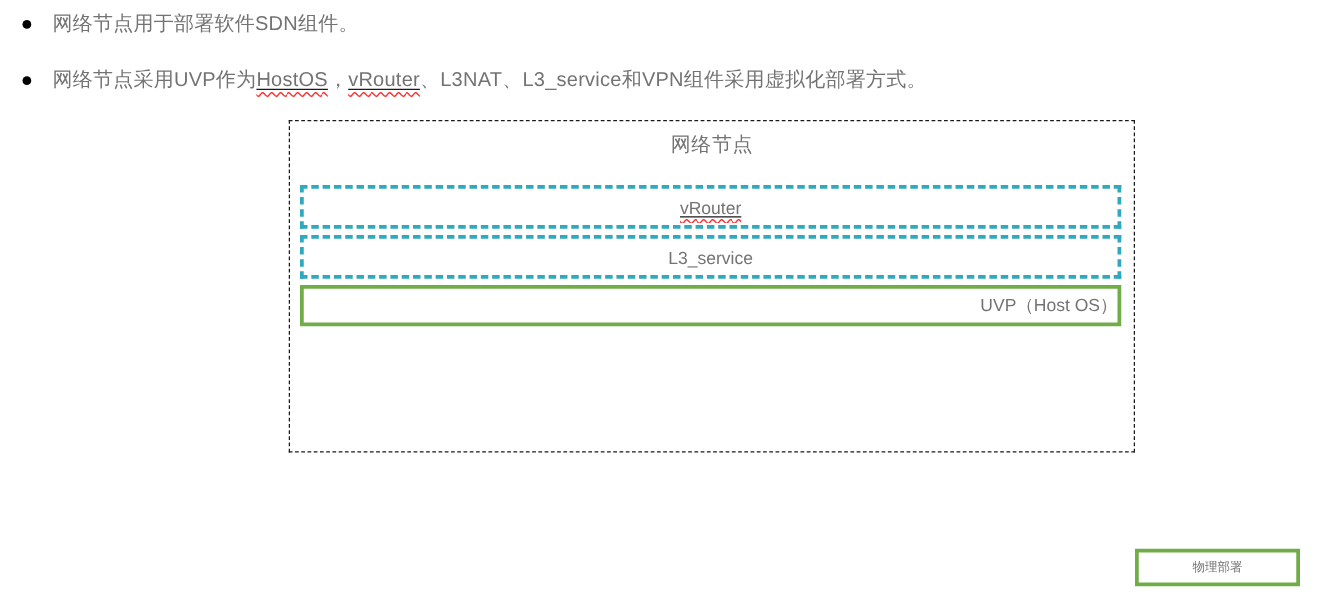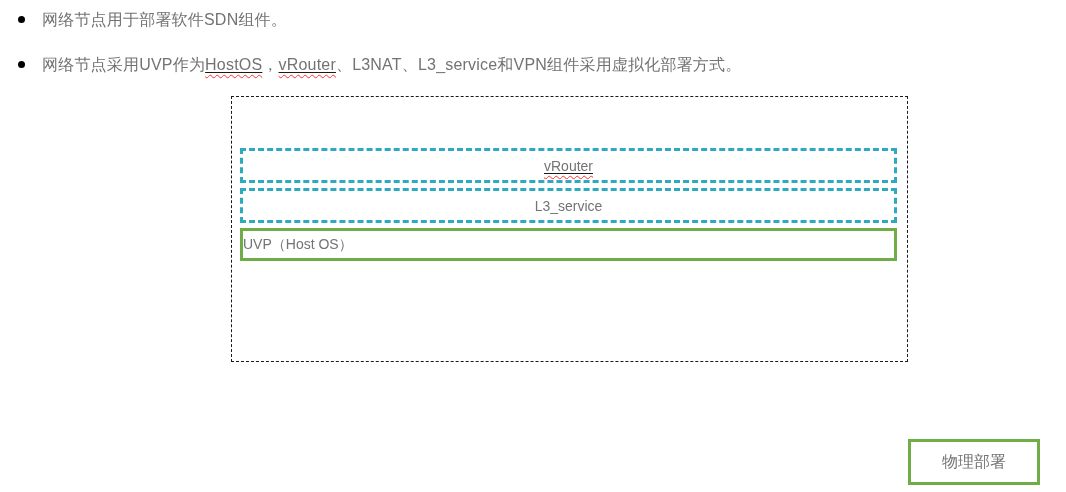--- a/index.html
+++ b/index.html
@@ -39,34 +39,34 @@
     position:absolute; left:8px; right:10px; top:51px;
     display:flex; flex-direction:column; gap:5px;
   }
   .vbox {
     height:35px; border:3px dashed var(--teal);
     display:flex; align-items:center; justify-content:center;
     font-size:14px; background:#fff;
   }
   .pbox {
     height:33px; border:3px solid var(--green);
-    display:flex; align-items:center; justify-content:flex-start;
+    display:flex; align-items:center; justify-content:flex-end;
     font-size:14px; background:#fff;
   }
 
   
   .legend-virt {
     position:absolute; left:906px; top:406px; width:132px; height:34px;
     border:2px dashed var(--teal); display:flex; align-items:center; justify-content:center;
     font-size:14px; background:#fff;
   }
   .legend-phys {
-    position:absolute; left:908px; top:439px; width:132px; height:46px;
+    position:absolute; left:908px; top:439px; width:132px; height:30px;
     border:3px solid var(--green); display:flex; align-items:center; justify-content:center;
-    font-size:16px; background:#fff;
+    font-size:10px; background:#fff;
   }
 </style>
 </head>
 <body>
 
 <div id="canvas">
 
   <div class="bullet-item" id="bullet-1">
     <span class="bullet-dot"></span>
     <span class="bullet-text">
@@ -75,20 +75,21 @@
   </div>
 
   <div class="bullet-item" id="bullet-2">
     <span class="bullet-dot"></span>
     <span class="bullet-text">
       <span>网络节点采用UVP作为</span><span class="underlined"><span class="spellcheck">HostOS</span></span><span>，</span><span class="underlined"><span class="spellcheck">vRouter</span></span><span>、L3NAT、L3_service和VPN组件采用虚拟化部署方式。</span>
     </span>
   </div>
 
   <div class="node-box">
+    <div class="node-title">网络节点</div>
     <div class="rows">
       <div class="vbox">
         <span class="underlined"><span class="spellcheck">vRouter</span></span>
       </div>
       <div class="vbox">
         <span>L3_service</span>
       </div>
       <div class="pbox">
         <span>UVP（Host OS）</span>
       </div>

